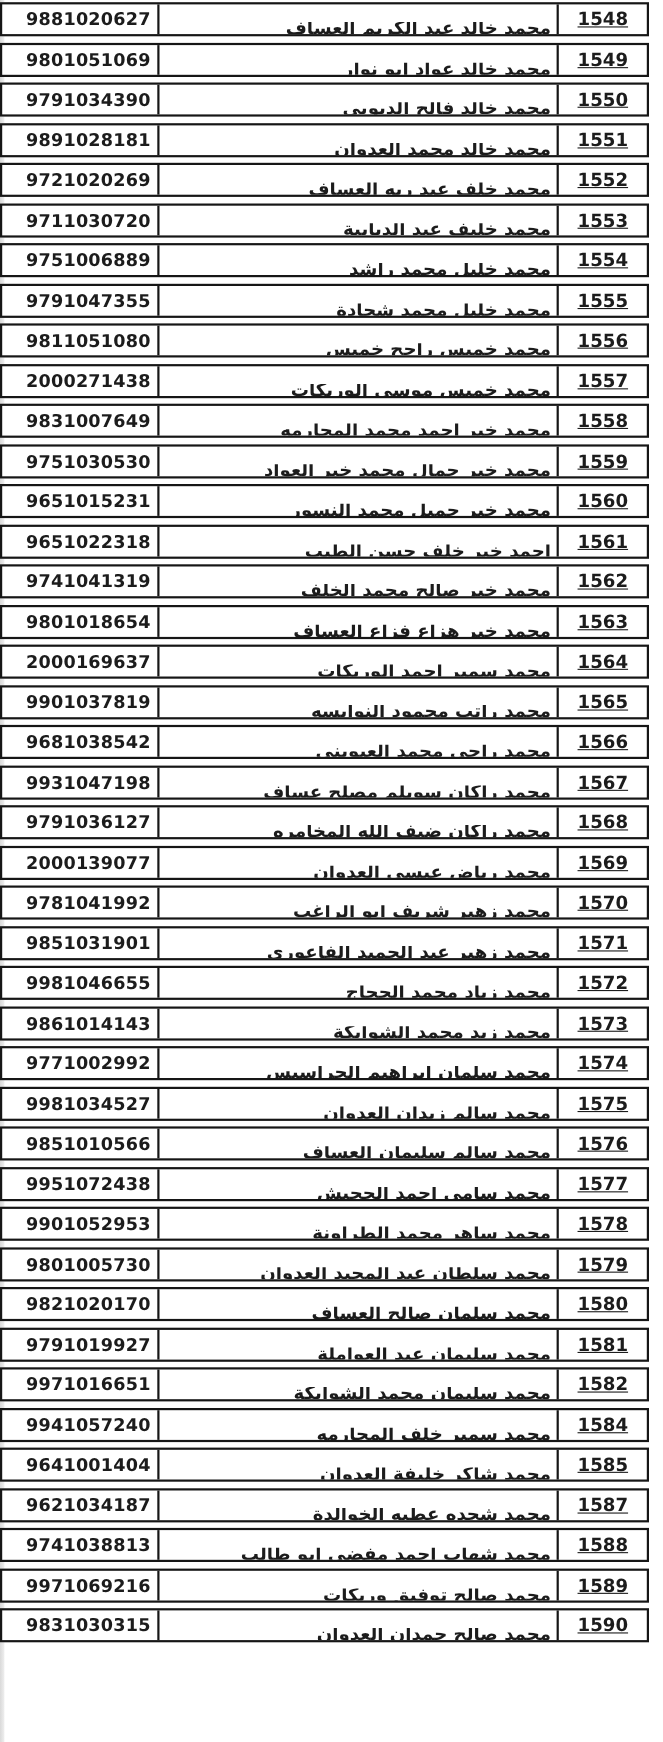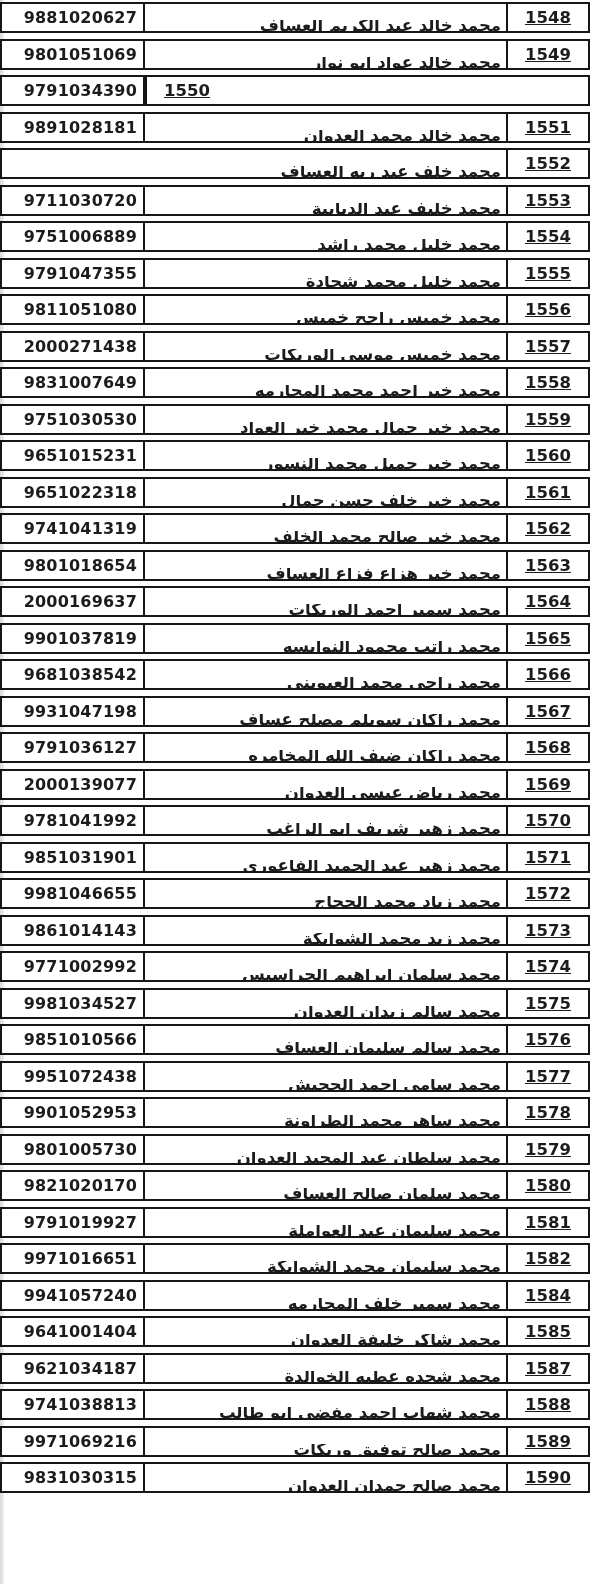--- a/index.html
+++ b/index.html
@@ -87,30 +87,32 @@
   </div>
 
   <div class="row">
     <div class="cell id">9801051069</div>
     <div class="cell name" dir="rtl">محمد خالد عواد ابو نوار</div>
     <div class="cell seq">1549</div>
   </div>
 
   <div class="row">
     <div class="cell id">9791034390</div>
+    <div class="cell name" dir="rtl">محمد خالد فالح الدبوبي</div>
     <div class="cell seq">1550</div>
   </div>
 
   <div class="row">
     <div class="cell id">9891028181</div>
     <div class="cell name" dir="rtl">محمد خالد محمد العدوان</div>
     <div class="cell seq">1551</div>
   </div>
 
   <div class="row">
+    <div class="cell id">9721020269</div>
     <div class="cell name" dir="rtl">محمد خلف عبد ربه العساف</div>
     <div class="cell seq">1552</div>
   </div>
 
   <div class="row">
     <div class="cell id">9711030720</div>
     <div class="cell name" dir="rtl">محمد خليف عيد الدبايبة</div>
     <div class="cell seq">1553</div>
   </div>
 
@@ -151,21 +153,21 @@
   </div>
 
   <div class="row">
     <div class="cell id">9651015231</div>
     <div class="cell name" dir="rtl">محمد خير جميل محمد النسور</div>
     <div class="cell seq">1560</div>
   </div>
 
   <div class="row">
     <div class="cell id">9651022318</div>
-    <div class="cell name" dir="rtl">محمد خير خلف حسن جمال</div>
+    <div class="cell name" dir="rtl">احمد خير خلف حسن الطيب</div>
     <div class="cell seq">1561</div>
   </div>
 
   <div class="row">
     <div class="cell id">9741041319</div>
     <div class="cell name" dir="rtl">محمد خير صالح محمد الخلف</div>
     <div class="cell seq">1562</div>
   </div>
 
   <div class="row">

